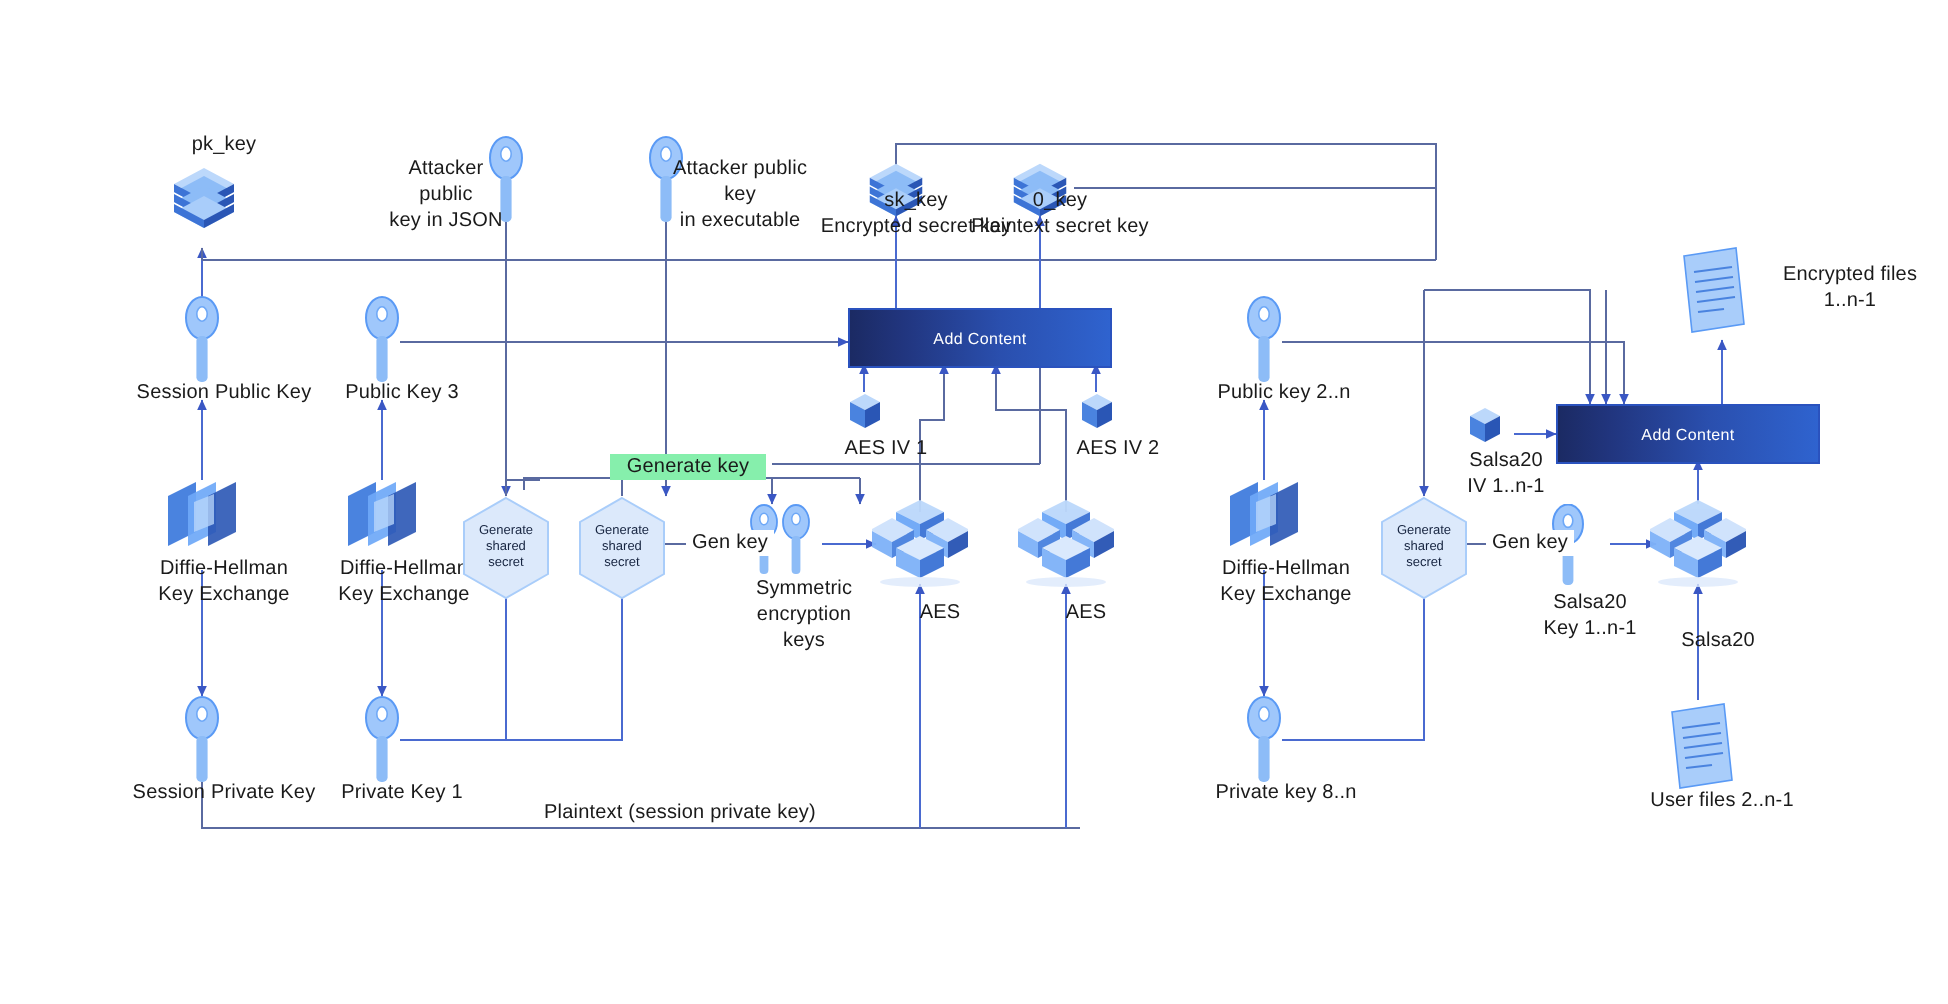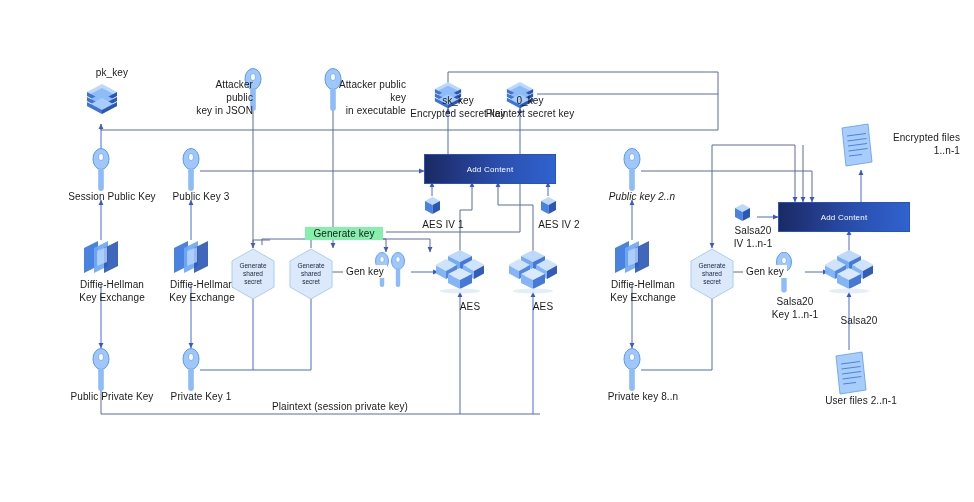--- a/index.html
+++ b/index.html
@@ -1,21 +1,21 @@
 <!DOCTYPE html>
 <html><head>
 <meta charset="utf-8">
 <title>Ransomware Key Management Flow Diagram</title>
 <style>
   html,body{margin:0;padding:0;background:#ffffff;}
   body{font-family:"Liberation Sans", sans-serif;}
   #canvas{position:relative;width:974px;height:502px;background:#ffffff;overflow:hidden;}
   .node{position:absolute;}
   .lbl{position:absolute;font-size:10px;color:#1a1a1a;line-height:1.32;text-align:center;white-space:pre-line;letter-spacing:.1px;margin-left:10px;}
-  .lbl.left{text-align:right;}
+  .lbl.left{text-align:center;}
   svg.wires{position:absolute;left:0;top:0;width:974px;height:502px;pointer-events:none;}
   .addbox{position:absolute;border:1px solid #2a52be;
      background:linear-gradient(90deg,#1b2a63 0%,#21357e 20%,#2a4fae 58%,#2f63cf 100%);
      color:#ffffff;font-size:8px;display:flex;align-items:center;justify-content:center;
      letter-spacing:.2px;}
   .hexwrap{position:absolute;width:44px;height:52px;}
   .hexwrap svg{position:absolute;left:0;top:0;}
   .hextext{position:absolute;left:0;top:0;width:44px;height:52px;display:flex;flex-direction:column;
      align-items:center;justify-content:center;font-size:6.5px;color:#15233f;line-height:1.25;white-space:pre-line;text-align:center;}
 </style>
@@ -204,21 +204,21 @@
   </div>
   <div class="lbl" style="left:153px;top:190px;width:76px;">Public Key 3</div>
 
   <div class="node" style="left:623px;top:148px;">
     <svg width="18" height="44" viewBox="0 0 18 44">
       <ellipse cx="9" cy="11" rx="8" ry="10.5" fill="#9fc7fb" stroke="#5a9af5" stroke-width="1"></ellipse>
       <ellipse cx="9" cy="9" rx="2.6" ry="3.6" fill="#ffffff" stroke="#6ea8f7" stroke-width=".8"></ellipse>
       <rect x="6.2" y="20" width="5.6" height="23" rx="2.4" fill="#8dbcf7"></rect>
     </svg>
   </div>
-  <div class="lbl" style="left:594px;top:190px;width:76px;font-style:italic;">Public key 2..n</div>
+  <div class="lbl" style="left:594px;top:190px;width:76px;">Public key 2..n</div>
 
   <div class="addbox" style="left:424px;top:154px;width:130px;height:28px;">Add Content</div>
 
   <div class="addbox" style="left:778px;top:202px;width:130px;height:28px;">Add Content</div>
 
   <div class="node" style="left:424px;top:196px;">
     <svg width="17" height="20" viewBox="0 0 17 20">
       <polygon points="8.5,1 16,5 8.5,9 1,5" fill="#bcd8fb"></polygon>
       <polygon points="1,5 8.5,9 8.5,18 1,14" fill="#4a83df"></polygon>
       <polygon points="16,5 8.5,9 8.5,18 16,14" fill="#2a56b5"></polygon>
@@ -341,20 +341,23 @@
         <ellipse cx="8" cy="7.5" rx="2.1" ry="2.9" fill="#ffffff" stroke="#6ea8f7" stroke-width=".7"></ellipse>
         <rect x="5.8" y="16" width="4.4" height="19" rx="2" fill="#8dbcf7"></rect>
       </g>
       <g>
         <ellipse cx="24" cy="9" rx="6.5" ry="8.5" fill="#9fc7fb" stroke="#5a9af5" stroke-width=".9"></ellipse>
         <ellipse cx="24" cy="7.5" rx="2.1" ry="2.9" fill="#ffffff" stroke="#6ea8f7" stroke-width=".7"></ellipse>
         <rect x="21.8" y="16" width="4.4" height="19" rx="2" fill="#8dbcf7"></rect>
       </g>
     </svg>
   </div>
+  <div class="lbl" style="left:356px;top:288px;width:72px;">Symmetric
+encryption
+keys</div>
 
   <div class="node" style="left:775px;top:252px;">
     <svg width="18" height="42" viewBox="0 0 18 42">
       <ellipse cx="9" cy="10" rx="7.5" ry="9.8" fill="#9fc7fb" stroke="#5a9af5" stroke-width="1"></ellipse>
       <ellipse cx="9" cy="8.4" rx="2.4" ry="3.3" fill="#ffffff" stroke="#6ea8f7" stroke-width=".8"></ellipse>
       <rect x="6.3" y="18.5" width="5.4" height="22" rx="2.3" fill="#8dbcf7"></rect>
     </svg>
   </div>
   <div class="lbl" style="left:756px;top:295px;width:58px;">Salsa20
 Key 1..n-1</div>
@@ -422,21 +425,21 @@
   </div>
   <div class="lbl" style="left:829px;top:314px;width:40px;">Salsa20</div>
 
   <div class="node" style="left:92px;top:348px;">
     <svg width="18" height="44" viewBox="0 0 18 44">
       <ellipse cx="9" cy="11" rx="8" ry="10.5" fill="#9fc7fb" stroke="#5a9af5" stroke-width="1"></ellipse>
       <ellipse cx="9" cy="9" rx="2.6" ry="3.6" fill="#ffffff" stroke="#6ea8f7" stroke-width=".8"></ellipse>
       <rect x="6.2" y="20" width="5.6" height="23" rx="2.4" fill="#8dbcf7"></rect>
     </svg>
   </div>
-  <div class="lbl" style="left:55px;top:390px;width:94px;">Public Private Key</div>
+  <div class="lbl" style="left:55px;top:390px;width:94px;">Session Private Key</div>
 
   <div class="node" style="left:182px;top:348px;">
     <svg width="18" height="44" viewBox="0 0 18 44">
       <ellipse cx="9" cy="11" rx="8" ry="10.5" fill="#9fc7fb" stroke="#5a9af5" stroke-width="1"></ellipse>
       <ellipse cx="9" cy="9" rx="2.6" ry="3.6" fill="#ffffff" stroke="#6ea8f7" stroke-width=".8"></ellipse>
       <rect x="6.2" y="20" width="5.6" height="23" rx="2.4" fill="#8dbcf7"></rect>
     </svg>
   </div>
   <div class="lbl" style="left:153px;top:390px;width:76px;">Private Key 1</div>
 

